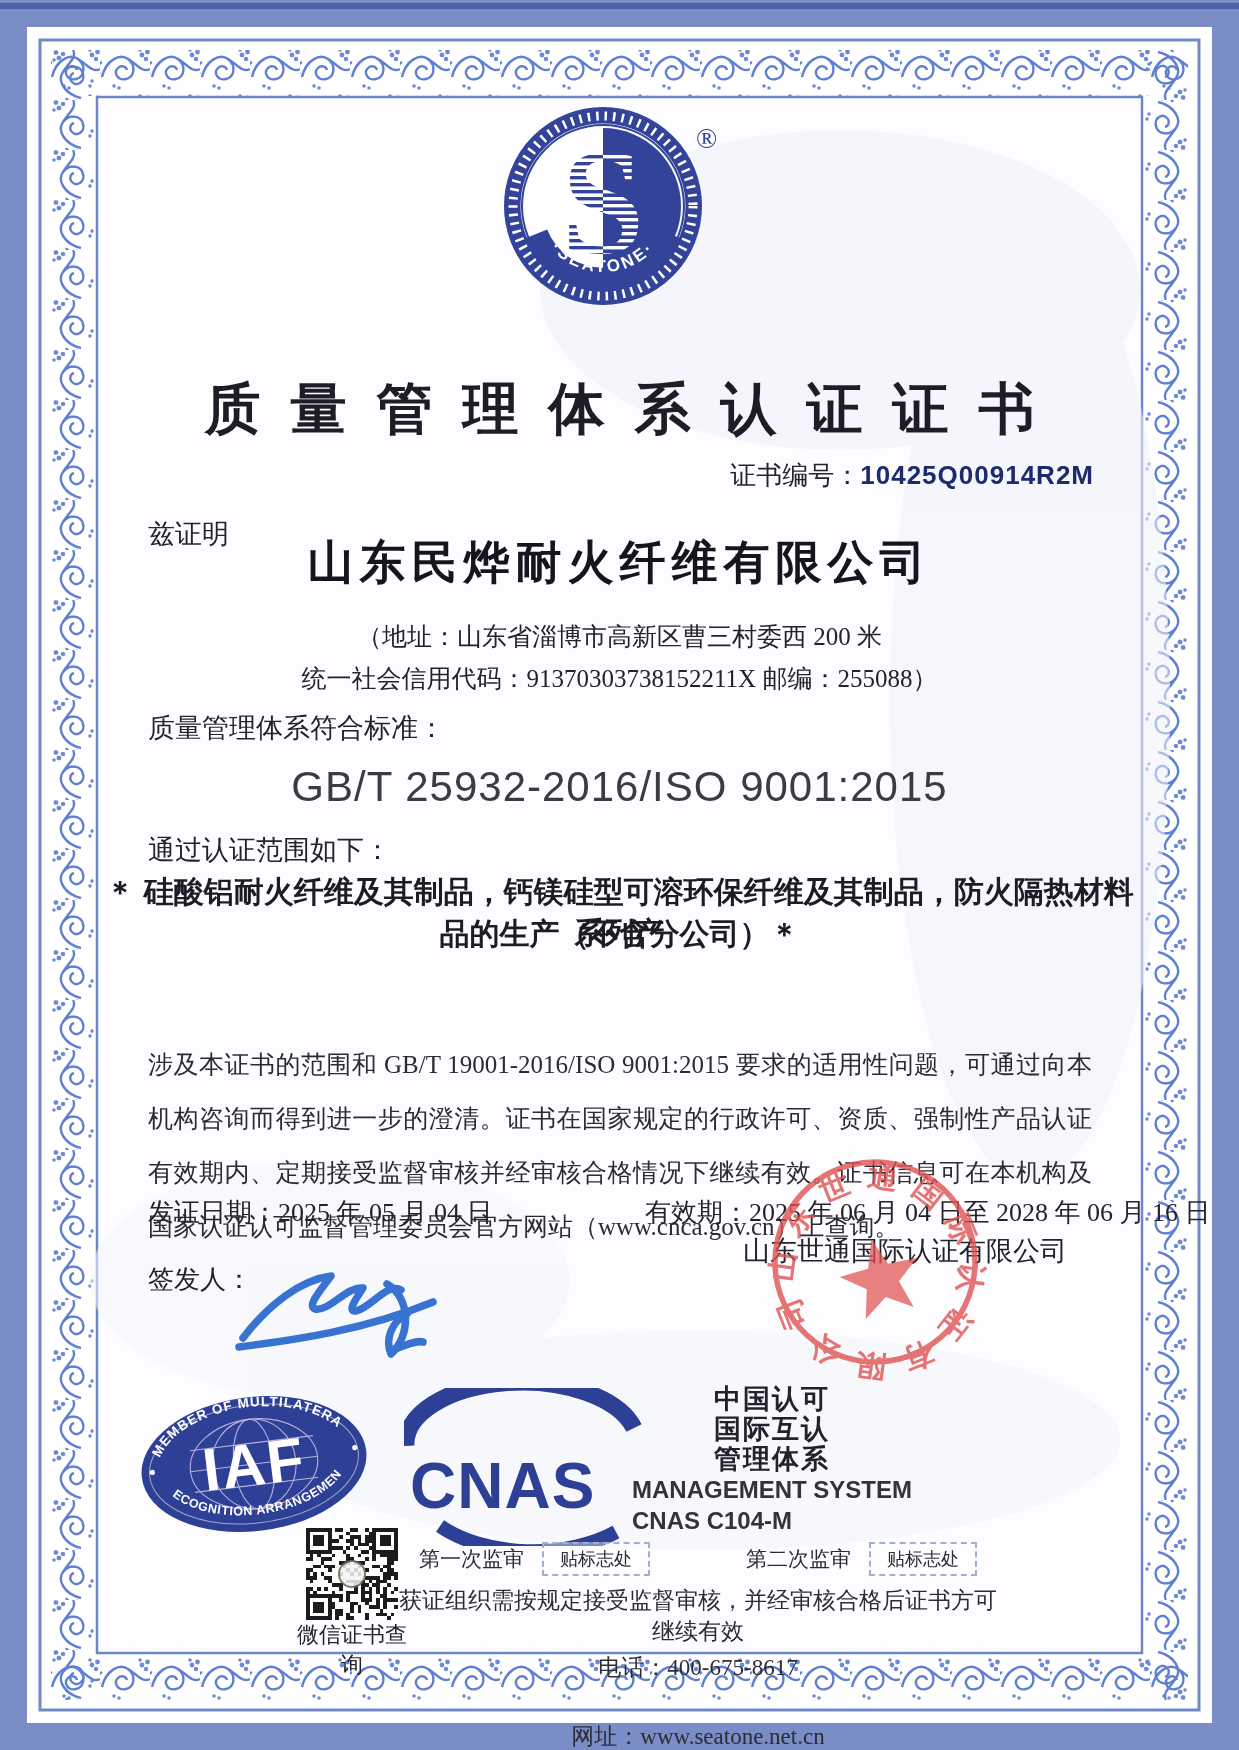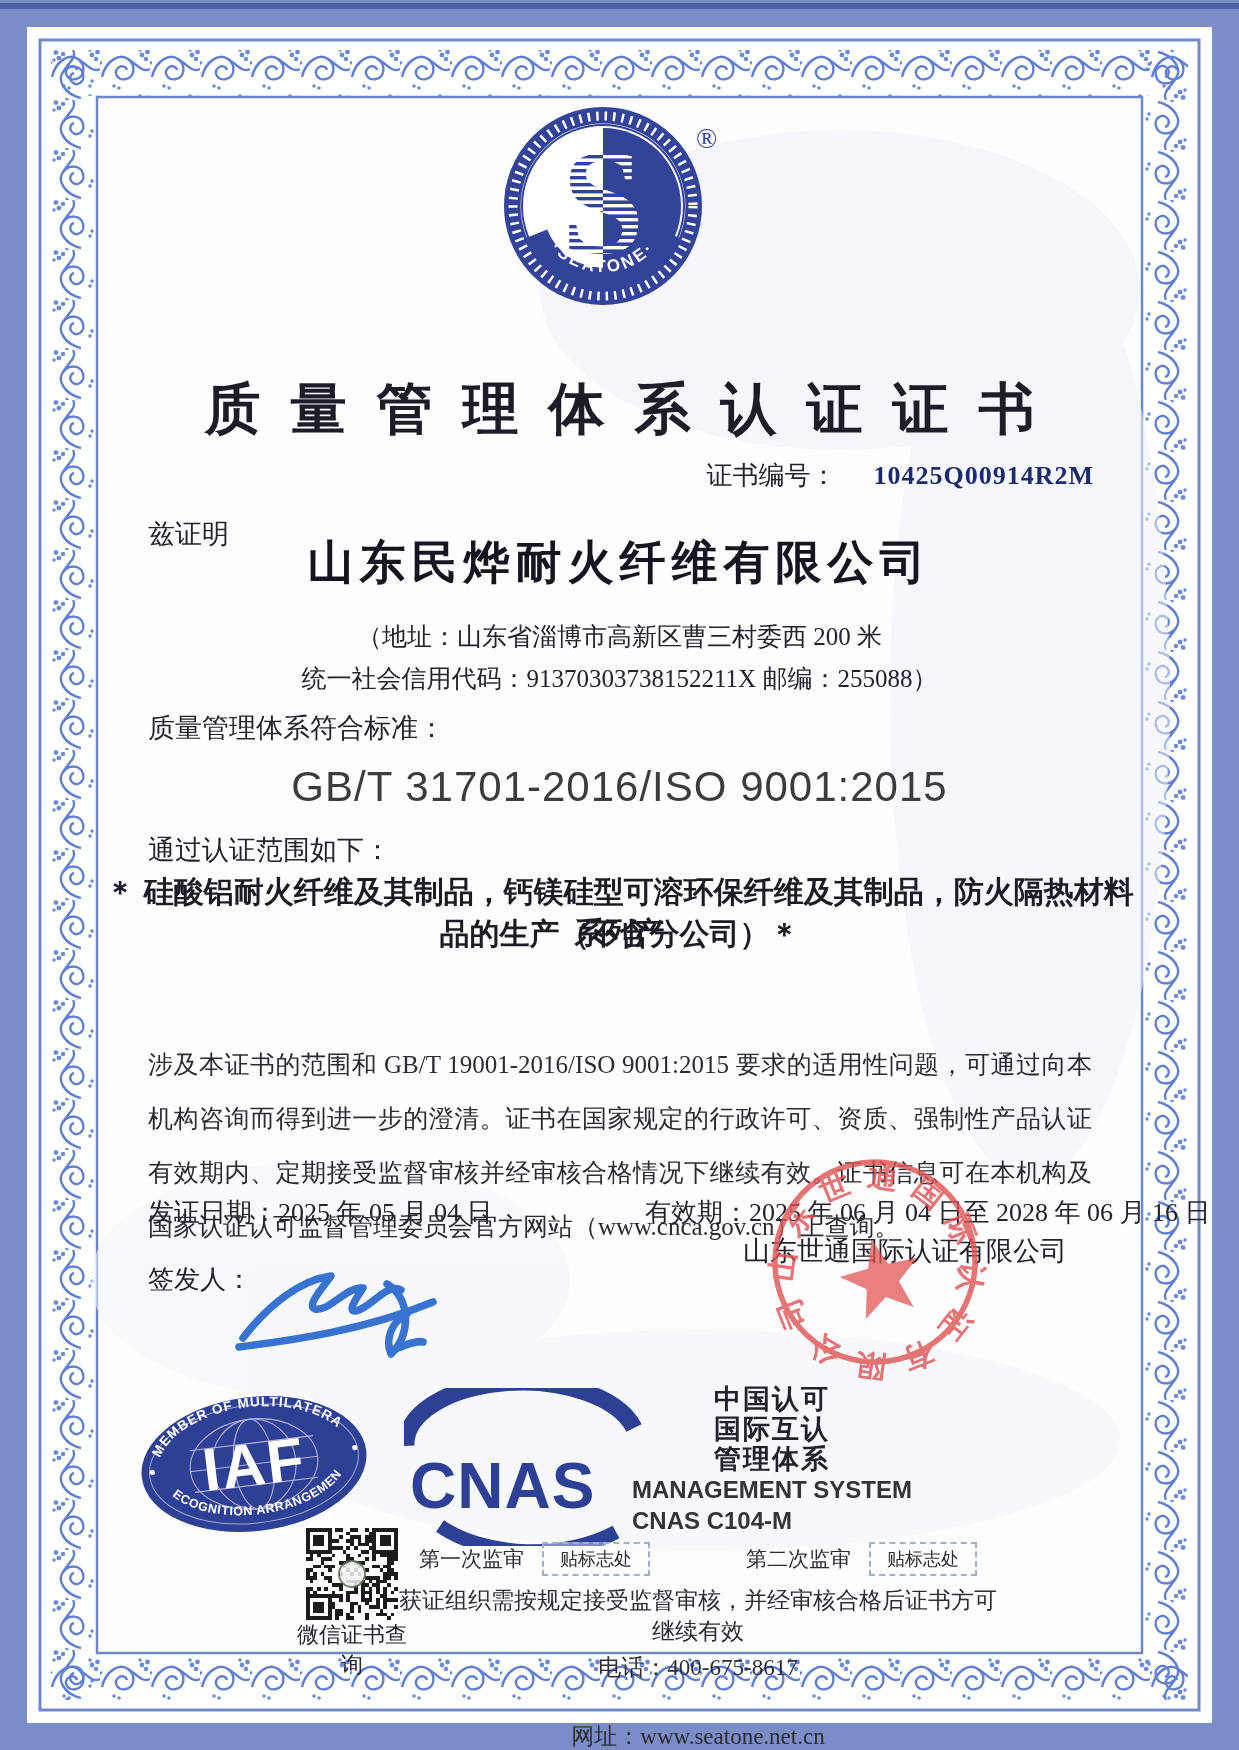--- a/index.html
+++ b/index.html
@@ -5,21 +5,21 @@
   html,body{margin:0;padding:0;}
   body{background:#9aa6c9;font-family:"Liberation Serif","DejaVu Serif",serif;}
   .page{position:relative;width:1239px;height:1750px;margin:0 auto;background:#7b8dc6;overflow:hidden;}
   .abs{position:absolute;}
   .ctr{left:99px;width:1041px;text-align:center;}
   .serif{font-family:"Liberation Serif","DejaVu Serif",serif;}
   .sans{font-family:"Liberation Sans","DejaVu Sans",sans-serif;}
   .ink{color:#23232d;}
   .title{top:372px;font-size:56px;font-weight:bold;letter-spacing:30px;margin-left:15px;color:#1d1d28;}
   .certno{top:458px;right:145px;font-size:26px;color:#23232d;}
-  .certno b{color:#1d2a6e;letter-spacing:1px;font-family:Liberation Serif, serif;margin-left:37px;}
+  .certno b{color:#1d2a6e;letter-spacing:1px;font-family:Liberation Sans, sans-serif;}
   .certify{left:148px;top:516px;font-size:27px;}
   .company{top:532px;font-size:46px;font-weight:bold;letter-spacing:6px;color:#15151f;}
   .addr1{top:620px;font-size:25px;}
   .addr2{top:662px;font-size:25px;}
   .lbl{left:148px;font-size:27px;}
   .standard{top:763px;font-size:42px;color:#3b3b40;letter-spacing:1px;}
   .scope{font-size:30px;font-weight:bold;color:#1c1c24;}
   .legal{left:148px;top:1038px;width:944px;font-size:25px;line-height:54px;text-align:justify;color:#2b2b33;}
   .daterow{font-size:26px;color:#23232d;}
   .issuer{left:720px;top:1233px;width:370px;font-size:27px;text-align:center;color:#22222c;}
@@ -118,21 +118,21 @@
   <div class="abs certno serif">
     <span>证书编号：</span><b>10425Q00914R2M</b>
   </div>
 
   <div class="abs certify ink serif">兹证明</div>
   <div class="abs ctr company serif">山东民烨耐火纤维有限公司</div>
   <div class="abs ctr addr1 ink serif">（地址：山东省淄博市高新区曹三村委西 200 米</div>
   <div class="abs ctr addr2 ink serif">统一社会信用代码：91370303738152211X 邮编：255088）</div>
 
   <div class="abs lbl ink serif" style="top:710px;">质量管理体系符合标准：</div>
-  <div class="abs ctr standard sans">GB/T 31701-2016/ISO 9001:2015</div>
+  <div class="abs ctr standard sans">GB/T 25932-2016/ISO 9001:2015</div>
   <div class="abs lbl ink serif" style="top:832px;">通过认证范围如下：</div>
   <div class="abs ctr scope sans" style="top:872px;">＊ 硅酸铝耐火纤维及其制品，钙镁硅型可溶环保纤维及其制品，防火隔热材料系列产</div>
   <div class="abs ctr scope sans" style="top:914px;">品的生产（不含分公司）＊</div>
 
   <div class="abs legal serif">涉及本证书的范围和 GB/T 19001-2016/ISO 9001:2015 要求的适用性问题，可通过向本机构咨询而得到进一步的澄清。证书在国家规定的行政许可、资质、强制性产品认证有效期内、定期接受监督审核并经审核合格情况下继续有效。证书信息可在本机构及国家认证认可监督管理委员会官方网站（www.cnca.gov.cn）上查询。</div>
 
   <div class="abs daterow serif" style="left:148px;top:1195px;">
     <span>发证日期：</span><span>2025 年 05 月 04 日</span>
   </div>
   <div class="abs daterow serif" style="left:645px;top:1195px;">

